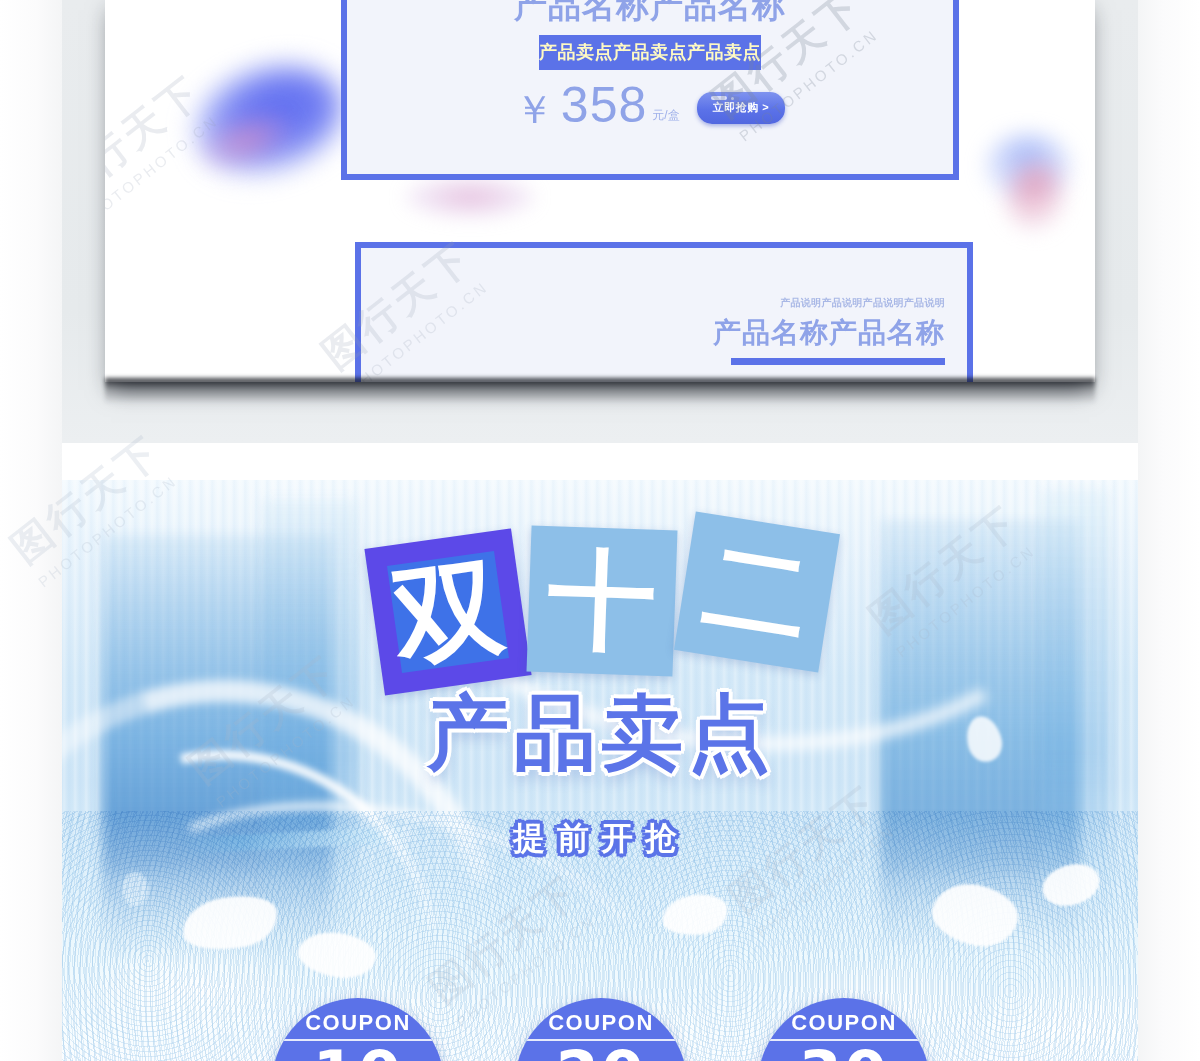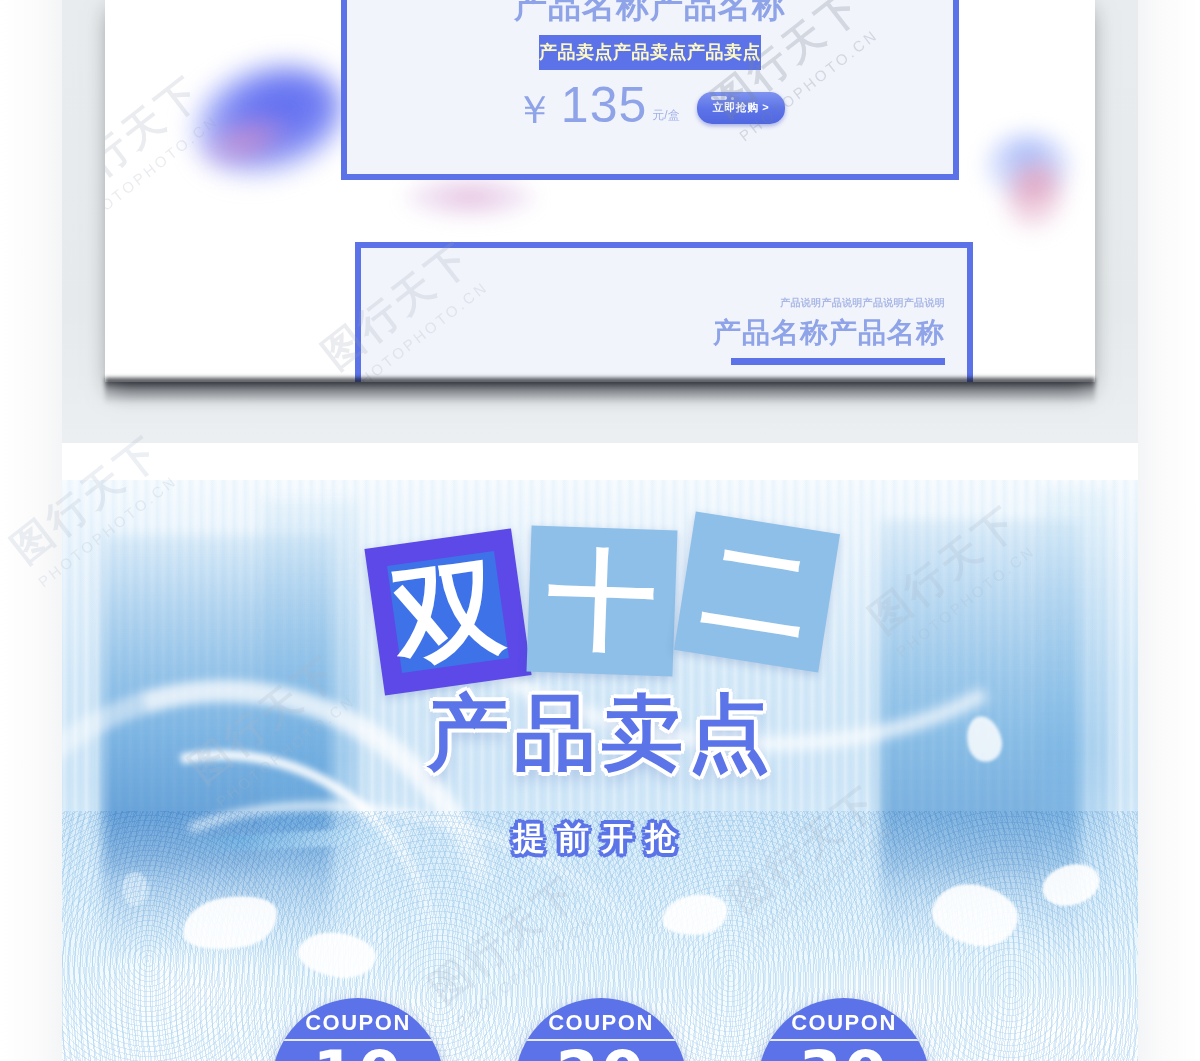--- a/index.html
+++ b/index.html
@@ -299,21 +299,21 @@
       <div class="blob blob-b"></div>
       <div class="blob blob-b2"></div>
       <div class="blob blob-c"></div>
 
       <div class="card1">
         <div class="pad">
           <div class="prod-title">产品名称产品名称</div>
           <div class="badge">产品卖点产品卖点产品卖点</div>
           <div class="price-row">
             <div class="yen">￥</div>
-            <div class="price-num">135</div>
+            <div class="price-num">358</div>
             <div class="price-unit">元/盒</div>
             <div class="buy-btn">立即抢购 &gt;<span class="glint"></span><span class="glint2"></span></div>
           </div>
         </div>
       </div>
 
       <div class="card2">
         <div class="inner">
           <div class="desc-small">产品说明产品说明产品说明产品说明</div>
           <div class="prod-title2">产品名称产品名称</div>

